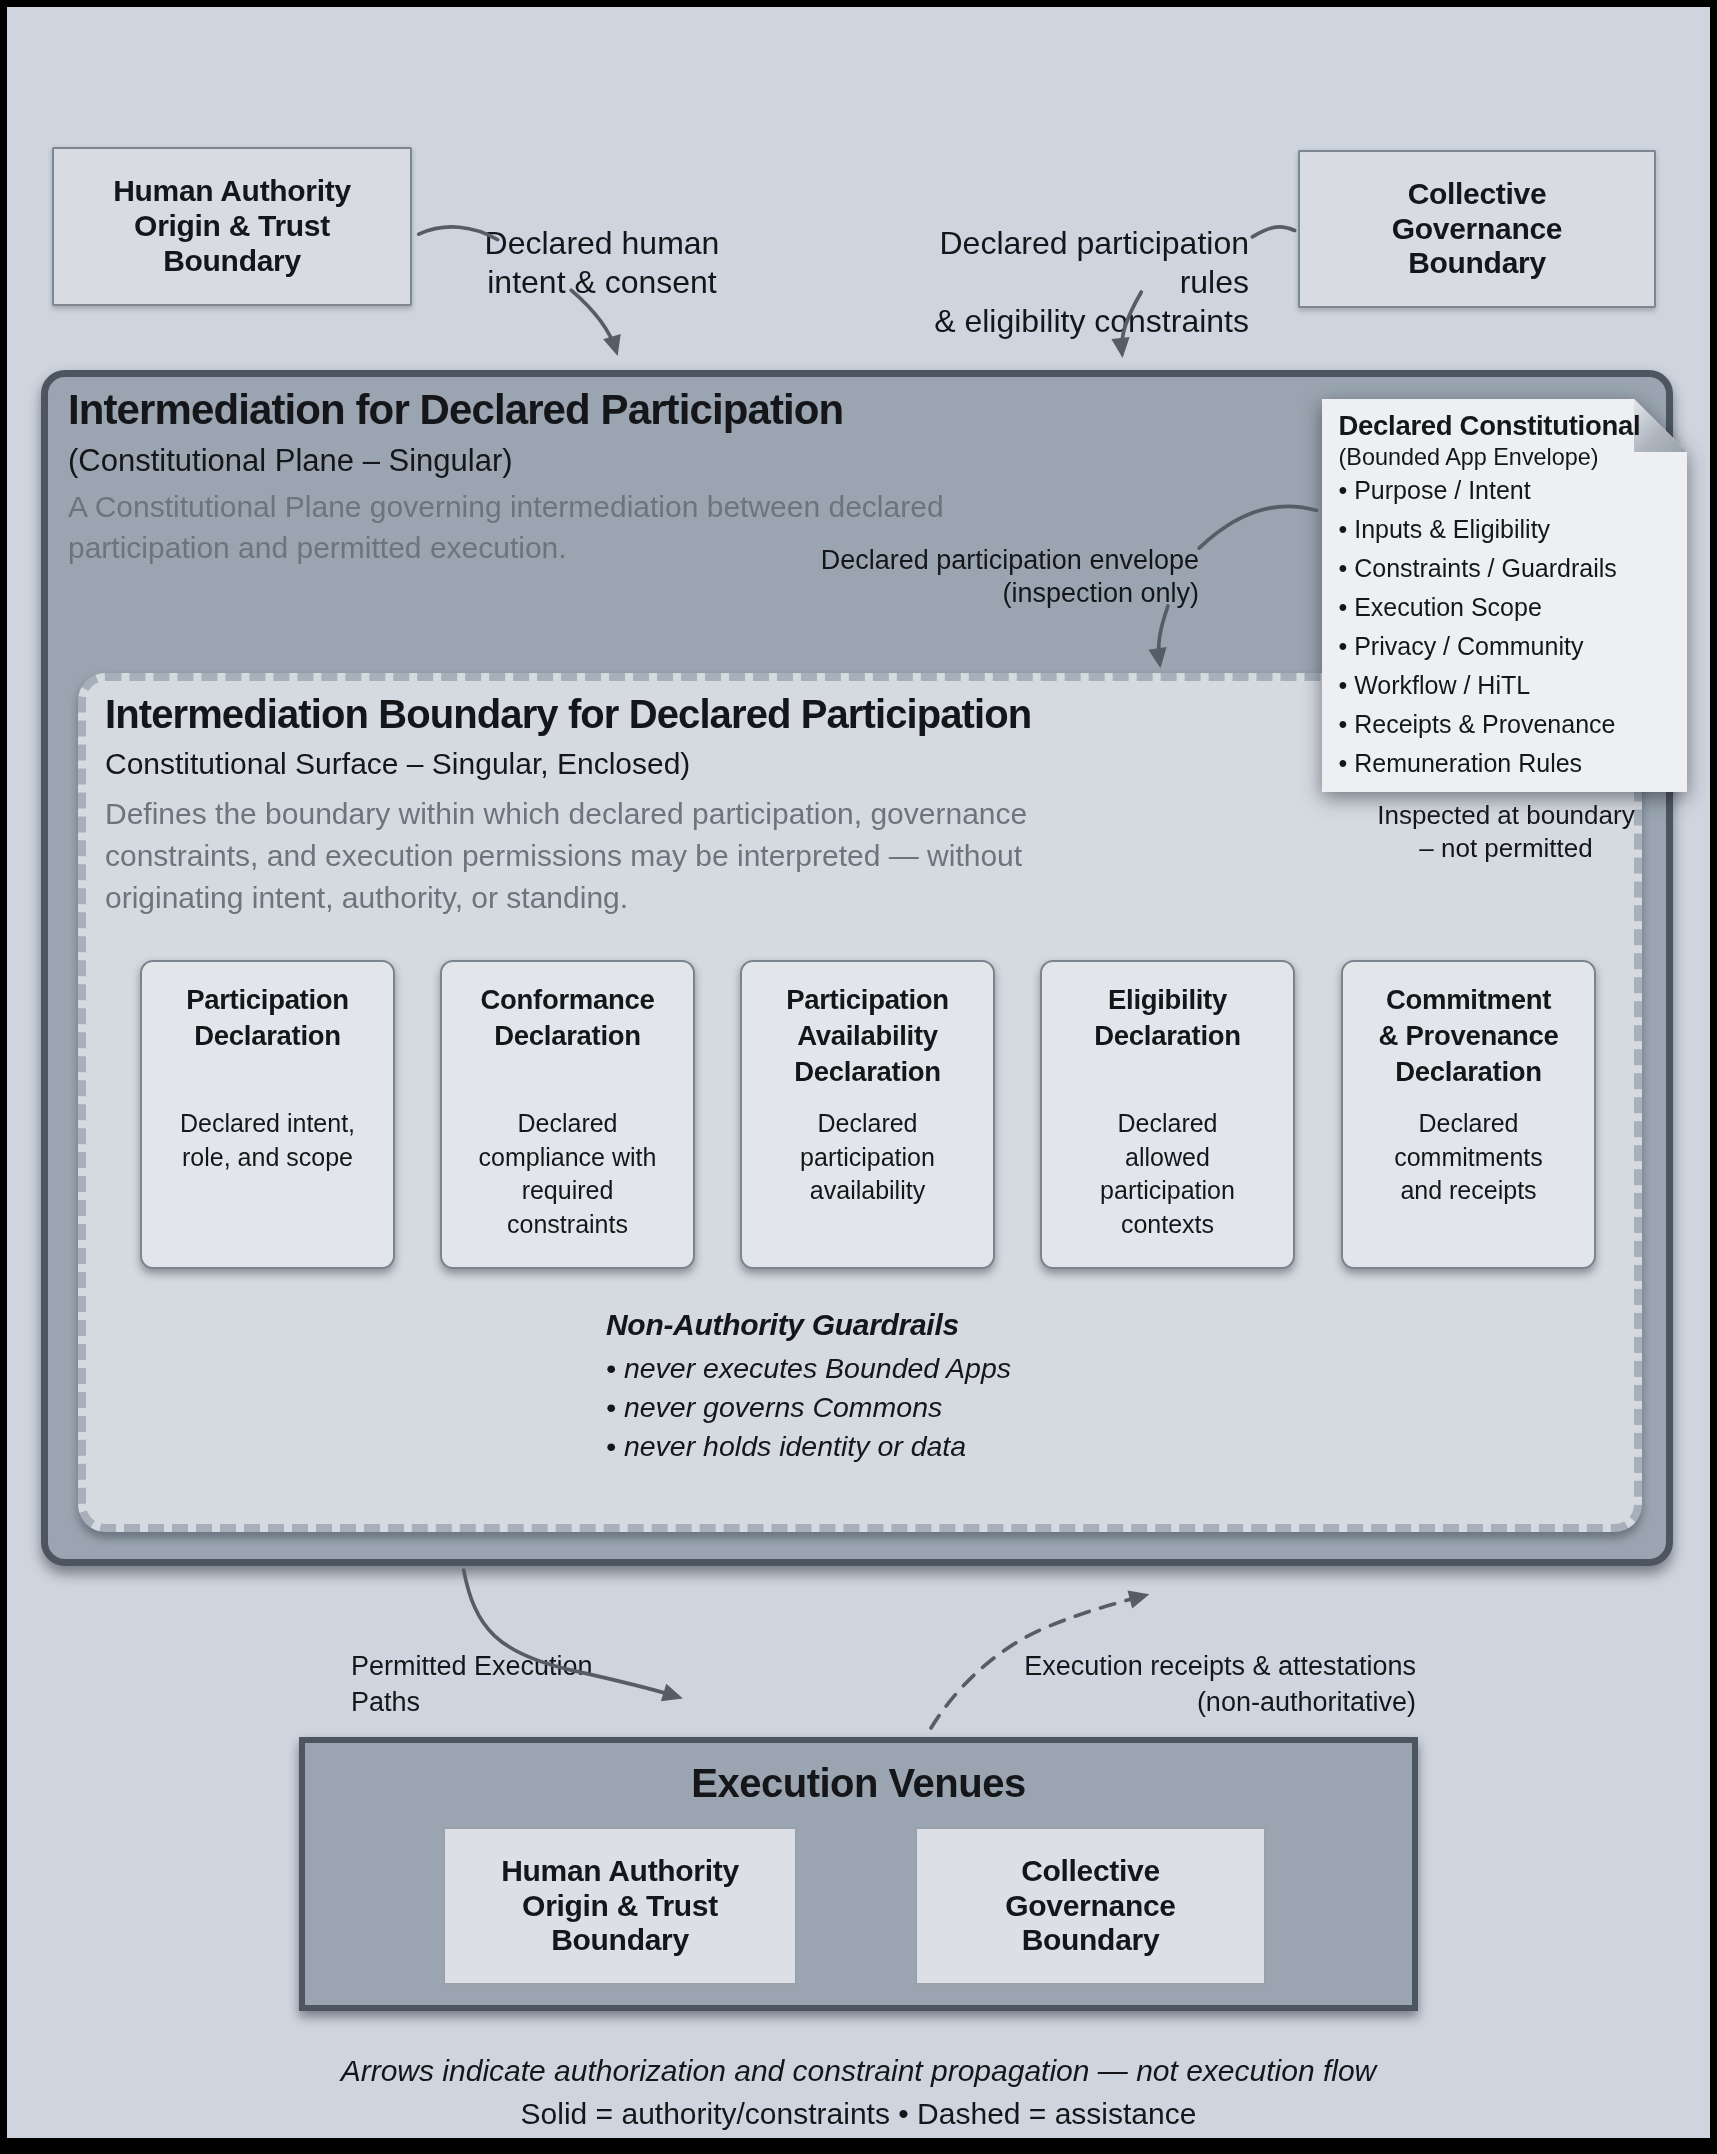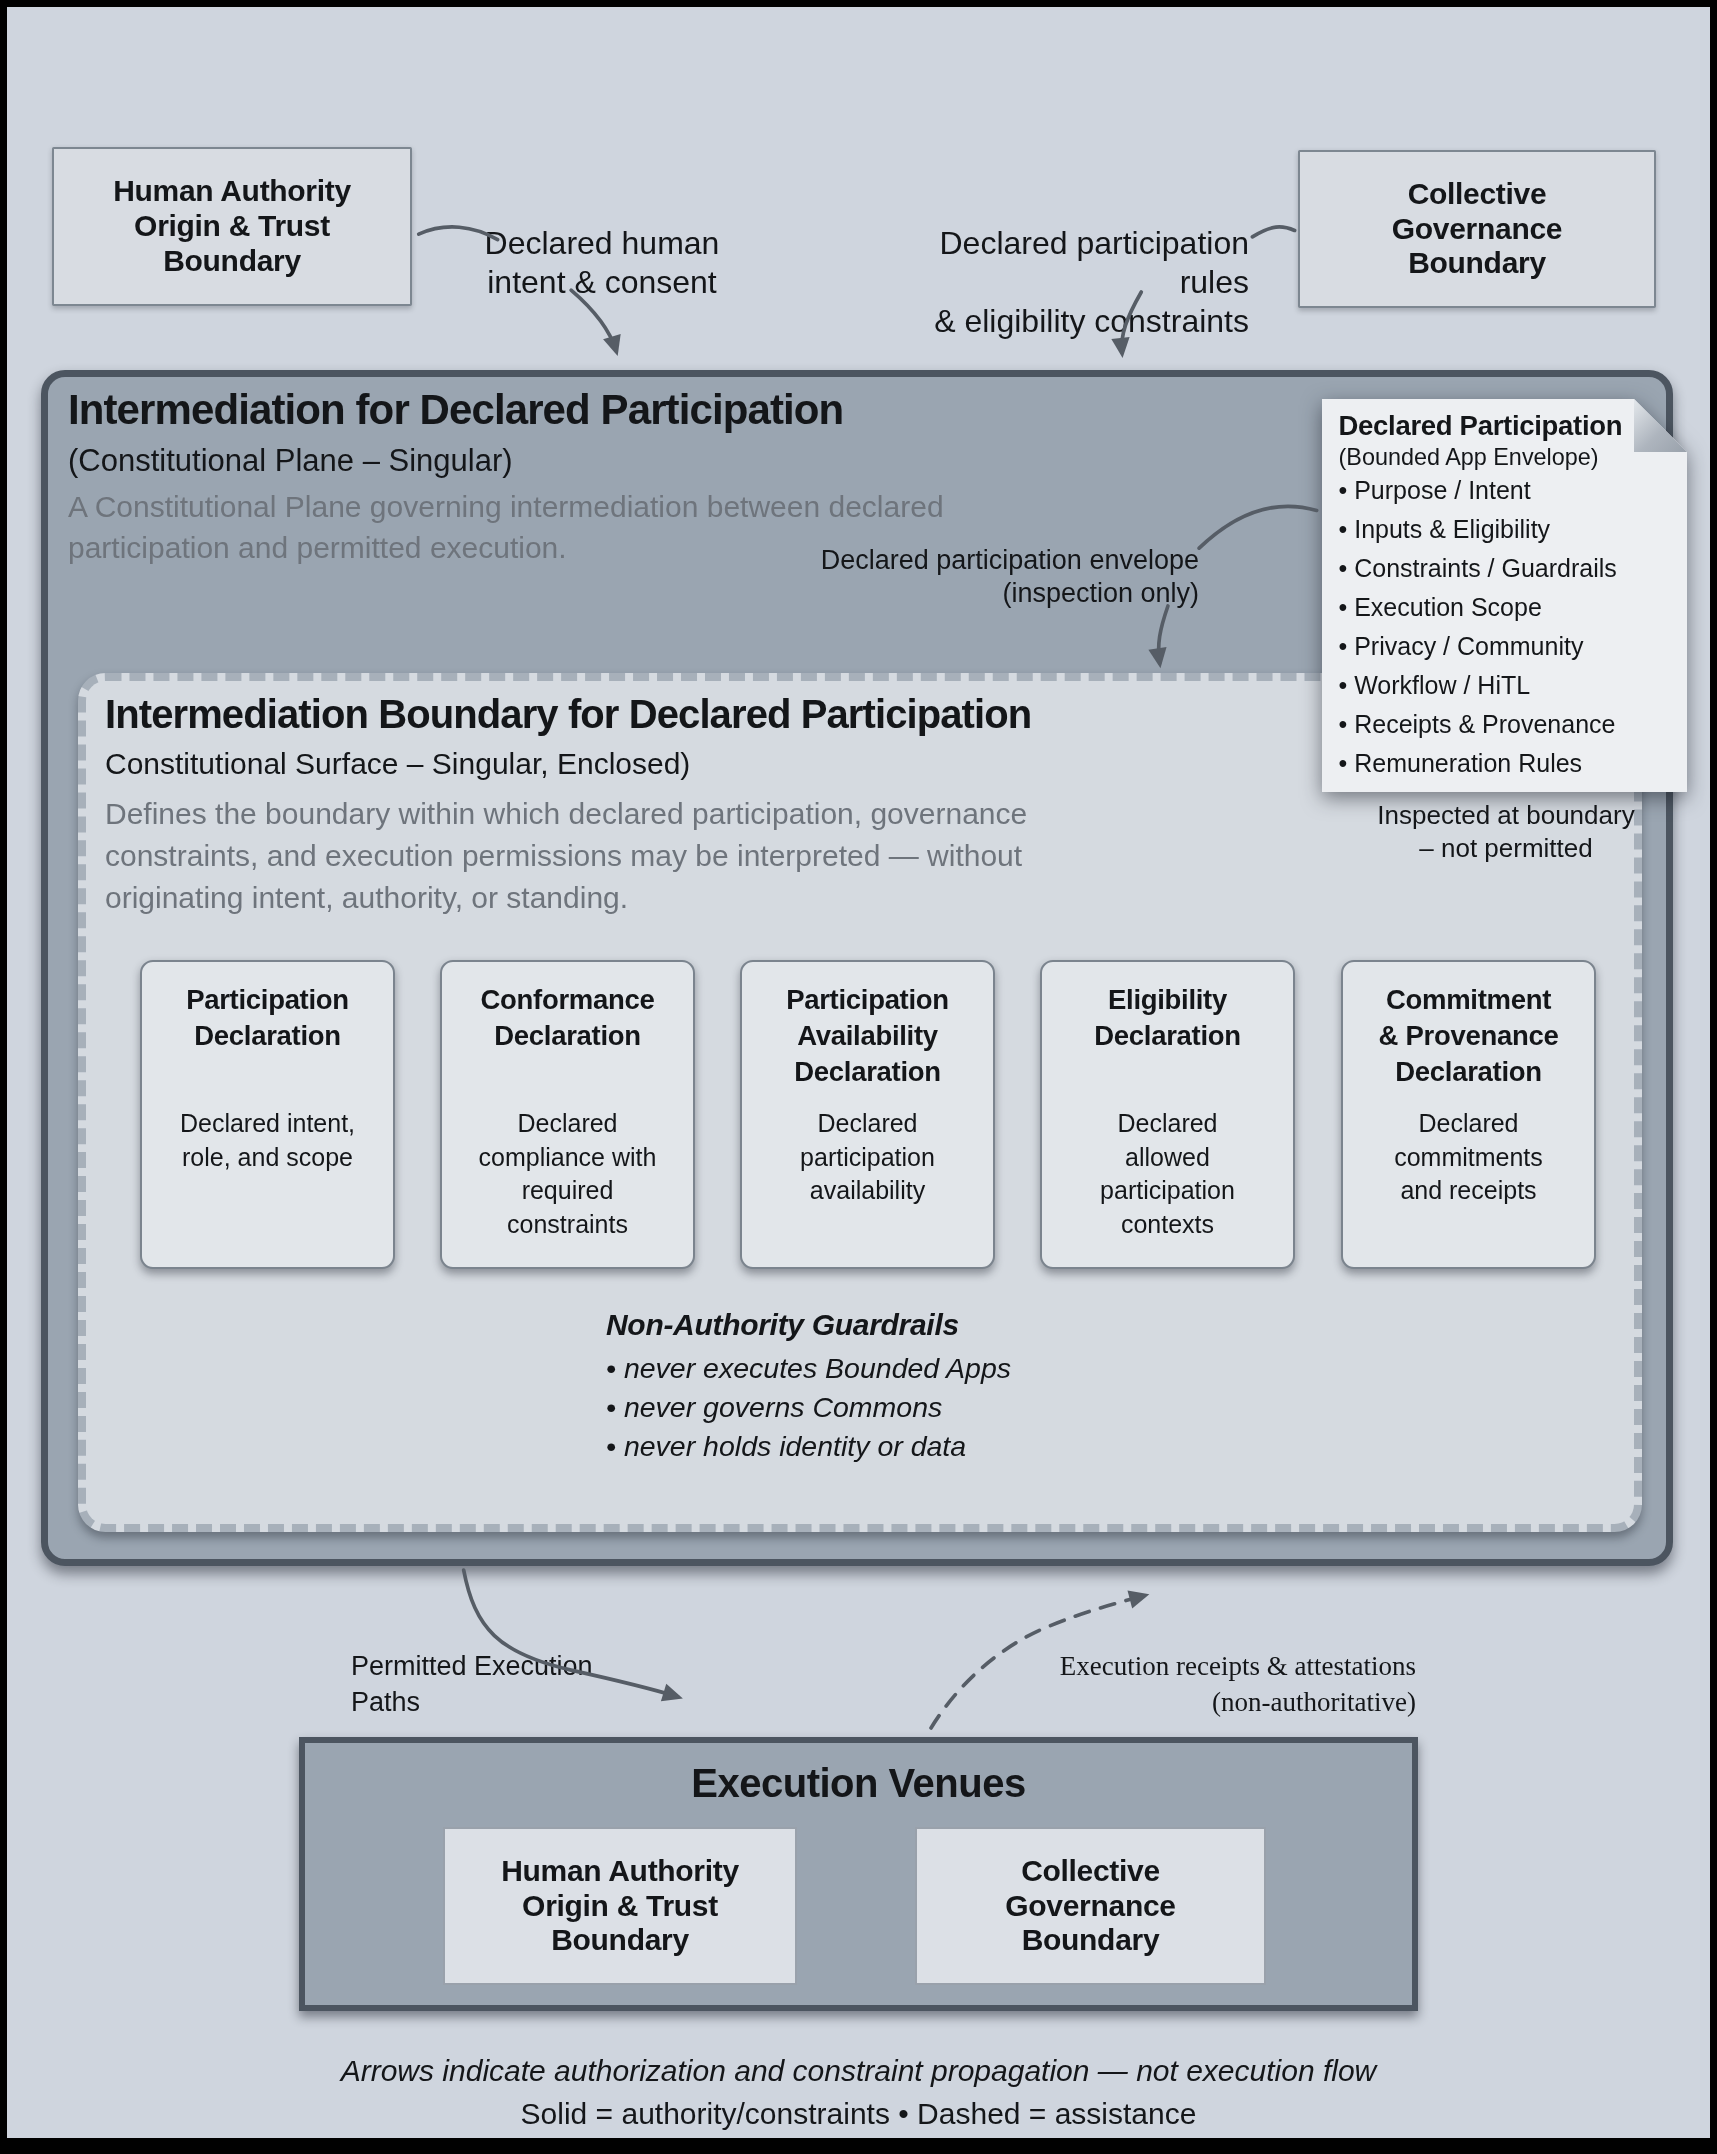--- a/index.html
+++ b/index.html
@@ -55,21 +55,21 @@
     clip-path:polygon(0 0,100% 100%,0 100%);}
   .note-content{position:absolute;inset:0;padding:11px 0 0 16.5px;}
   .note-title{font-size:27.5px;font-weight:700;letter-spacing:-0.3px;}
   .note-subtitle{font-size:23.4px;margin-top:1.8px;}
   .note-bullet{font-size:25px;line-height:39px;}
   .note-caption{position:absolute;left:1324px;top:799px;width:364px;text-align:center;font-size:26px;line-height:1.28;z-index:30;}
 
   .env-label{position:absolute;left:781px;top:544px;width:418px;text-align:right;font-size:27px;line-height:1.22;z-index:20;}
 
   .flow-label-left{position:absolute;left:351px;top:1649px;width:294px;font-size:27px;line-height:1.32;}
-  .flow-label-right{position:absolute;left:973px;top:1649px;width:443px;text-align:right;font-size:27px;line-height:1.32;font-family:Liberation Serif, serif;}
+  .flow-label-right{position:absolute;left:973px;top:1649px;width:443px;text-align:right;font-size:27px;line-height:1.32;}
 
   .venues{position:absolute;left:299px;top:1737px;width:1119px;height:274px;background:var(--venue-fill);
     background:var(--plane-fill);border:6.4px solid var(--plane-border);border-radius:0;
     box-shadow:0 6.4px 10px rgba(15,20,30,.45);}
   .venues-title{position:absolute;left:0;right:0;top:18.4px;text-align:center;font-size:40px;font-weight:700;letter-spacing:-0.5px;}
   .venue-box{position:absolute;top:84px;width:354px;height:158px;background:var(--venue-fill);
     border:2.3px solid var(--venue-border);display:flex;align-items:center;justify-content:center;
     text-align:center;font-weight:700;font-size:30px;line-height:1.16;letter-spacing:-0.3px;}
   .venue-1{left:138px;}
   .venue-2{left:610px;width:351px;}
@@ -160,21 +160,21 @@
       <div class="guardrail">• never executes Bounded Apps</div>
       <div class="guardrail">• never governs Commons</div>
       <div class="guardrail">• never holds identity or data</div>
     </div>
   </div>
 
   <div class="note">
     <div class="note-paper"></div>
     <div class="note-fold"></div>
     <div class="note-content">
-      <div class="note-title">Declared Participation</div>
+      <div class="note-title">Declared Constitutional</div>
       <div class="note-subtitle">(Bounded App Envelope)</div>
       <div class="note-bullet">• Purpose / Intent</div>
       <div class="note-bullet">• Inputs &amp; Eligibility</div>
       <div class="note-bullet">• Constraints / Guardrails</div>
       <div class="note-bullet">• Execution Scope</div>
       <div class="note-bullet">• Privacy / Community</div>
       <div class="note-bullet">• Workflow / HiTL</div>
       <div class="note-bullet">• Receipts &amp; Provenance</div>
       <div class="note-bullet">• Remuneration Rules</div>
     </div>

